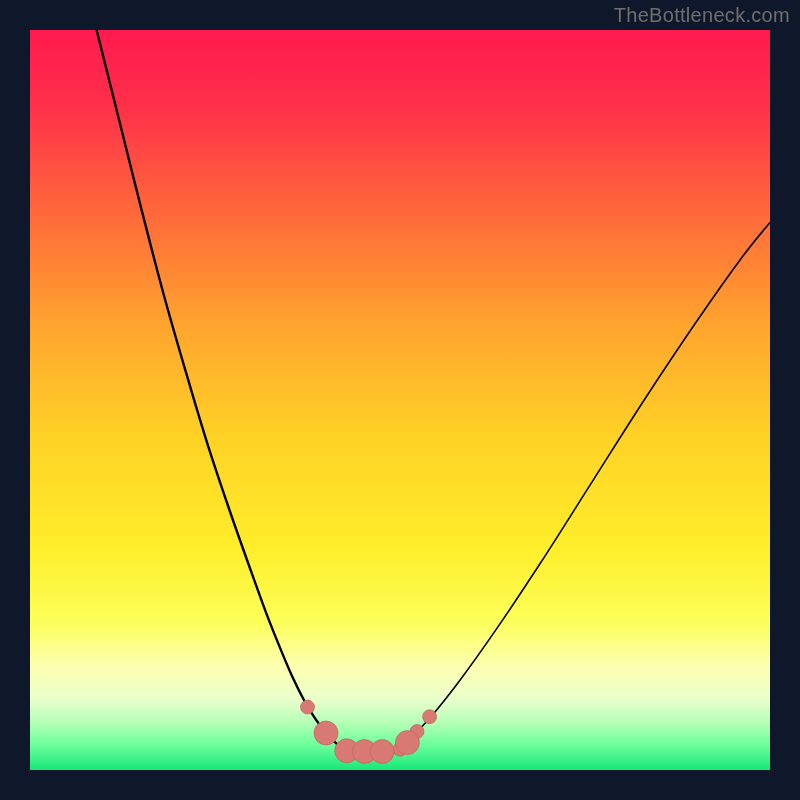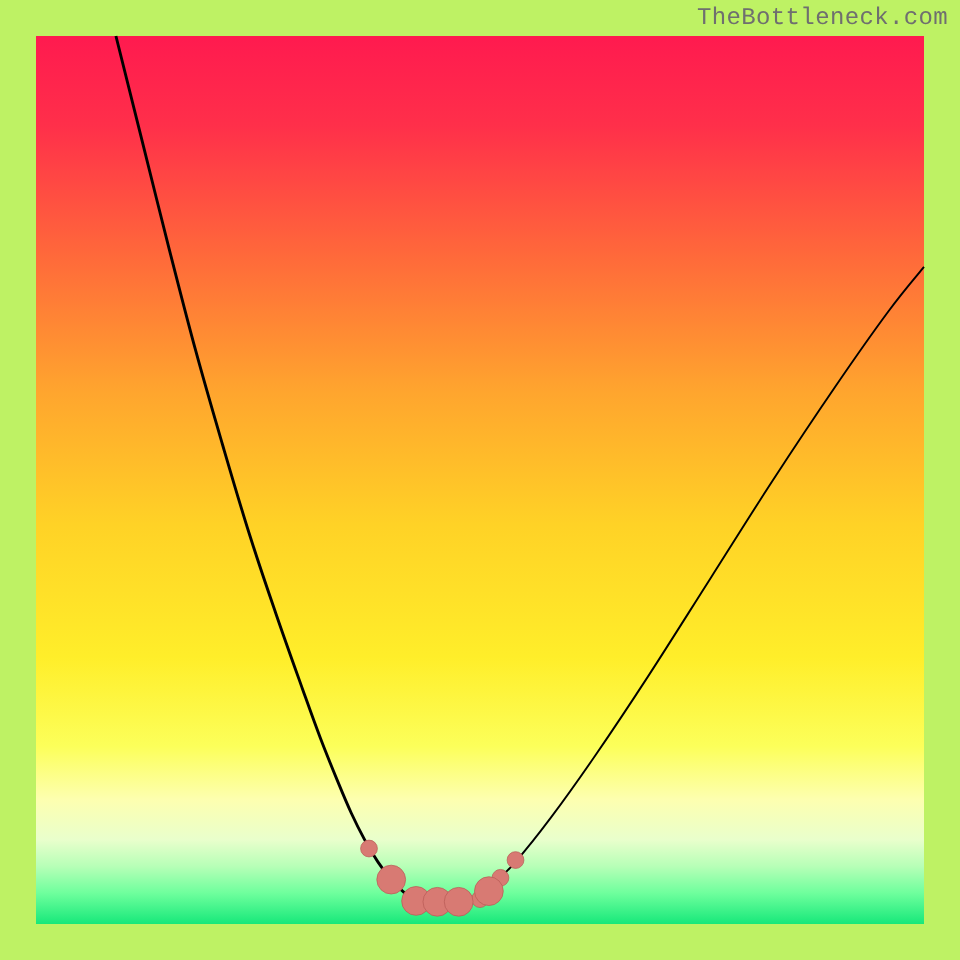--- a/index.html
+++ b/index.html
@@ -8,22 +8,21 @@
     width: 800px;
     height: 800px;
     background: #000;
     overflow: hidden;
     font-family: Arial, Helvetica, sans-serif;
   }
   .stage {
     position: relative;
     width: 800px;
     height: 800px;
-    background: #bef264;
-    font-family: Liberation Mono, monospace;
+    background: #0f172a;
   }
   .watermark {
     position: absolute;
     top: 4px;
     right: 10px;
     color: #6f6f6f;
     font-size: 20px;
     font-weight: 500;
     letter-spacing: 0.3px;
     z-index: 5;

